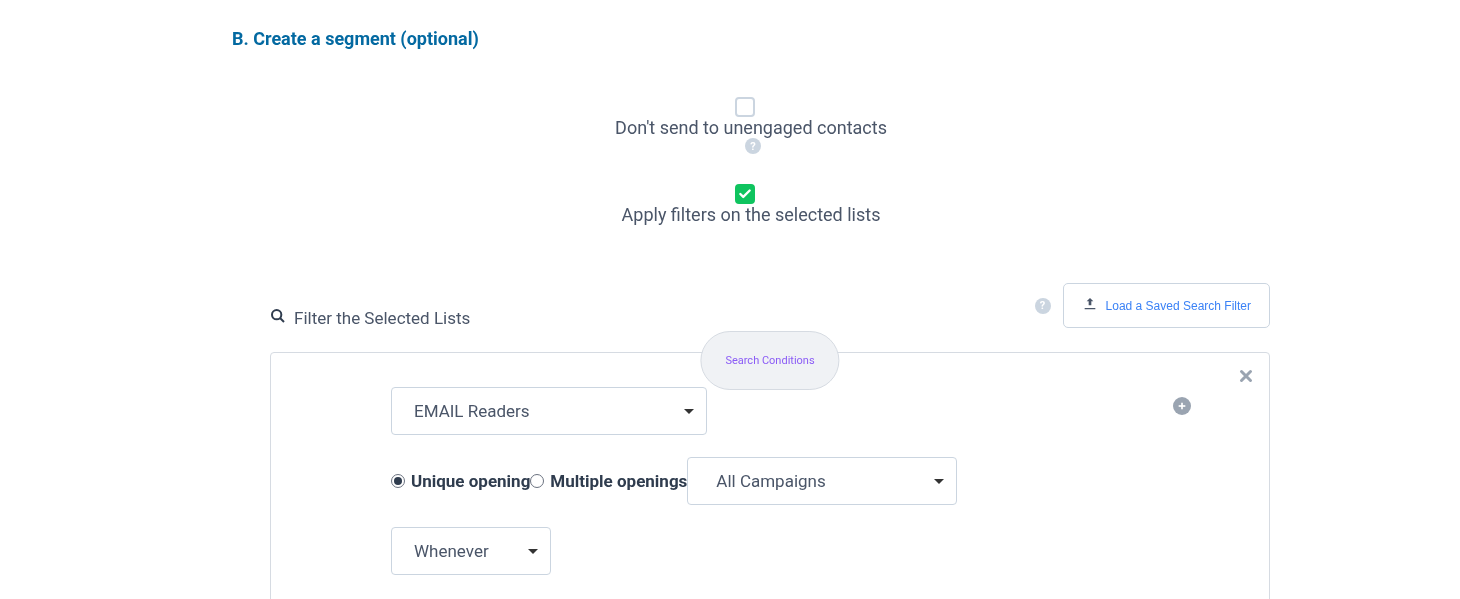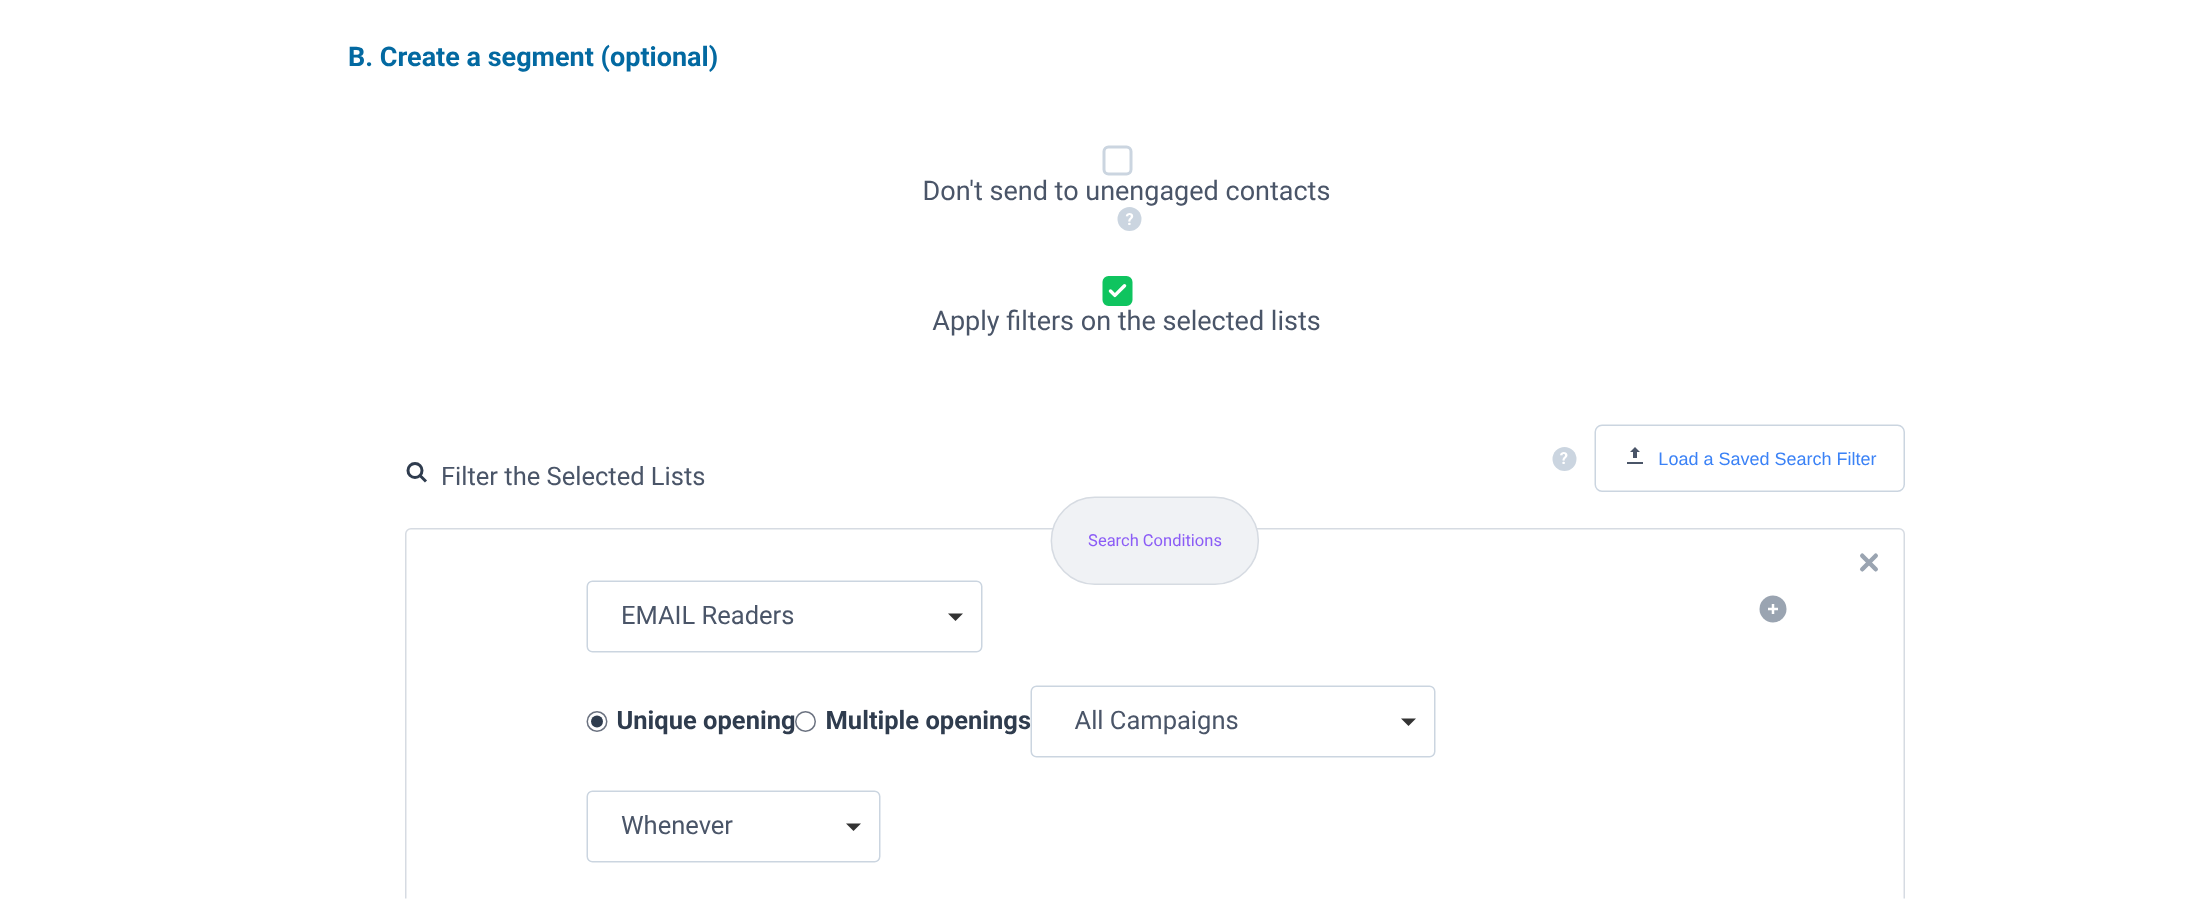--- a/index.html
+++ b/index.html
@@ -249,21 +249,21 @@
           </svg>
       </div>
       <div class="plus-circle">
         <svg width="10" height="10" viewBox="0 0 24 24" fill="none" stroke="#fff" stroke-width="4">
             <line x1="12" y1="4" x2="12" y2="20"></line>
             <line x1="4" y1="12" x2="20" y2="12"></line>
           </svg>
       </div>
 
       <div class="row1">
-        <div class="select" style="width:264px">
+        <div class="select" style="width:316px">
           <span>EMAIL Readers</span>
           <span class="caret"></span>
         </div>
       </div>
 
       <div class="row2">
         <label class="radio-wrap">
           <span class="radio selected"></span>
           <span>Unique opening</span>
         </label>
@@ -271,21 +271,21 @@
           <span class="radio"></span>
           <span>Multiple openings</span>
         </label>
         <div class="select" style="width:270px; padding-left:28px">
           <span>All Campaigns</span>
           <span class="caret"></span>
         </div>
       </div>
 
       <div>
-        <div class="select" style="width:196px">
+        <div class="select" style="width:160px">
           <span>Whenever</span>
           <span class="caret"></span>
         </div>
       </div>
     </div>
   </div>
 
   <button class="btn-outline btn-add-or">
     <span>
       <svg width="14" height="14" viewBox="0 0 24 24" fill="none" stroke="#2f3c4e" stroke-width="4" stroke-linecap="round">

